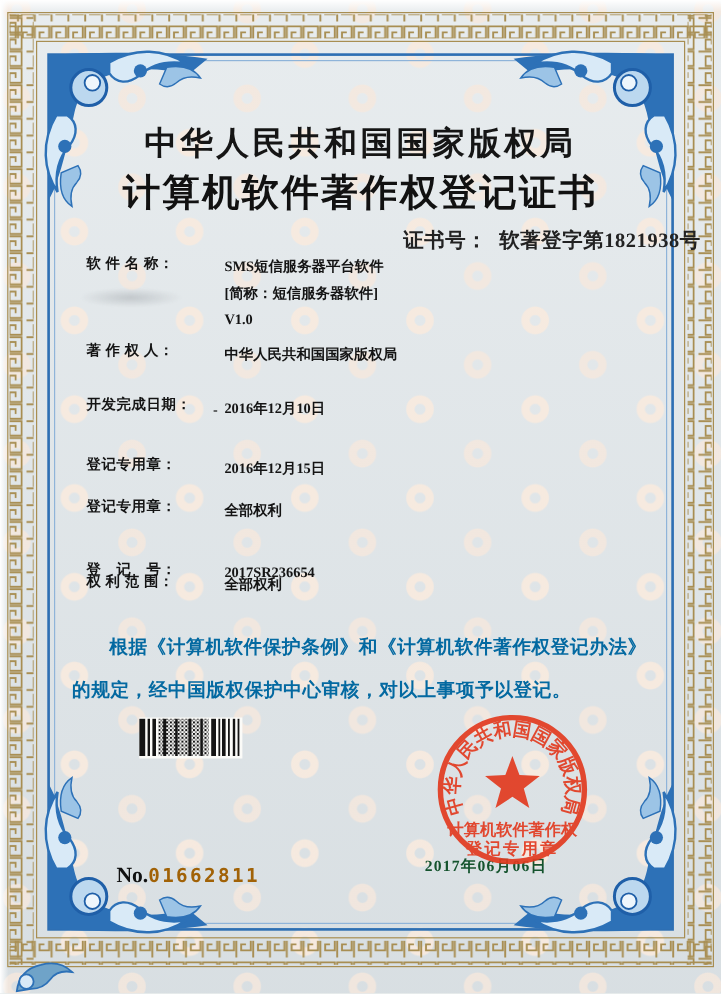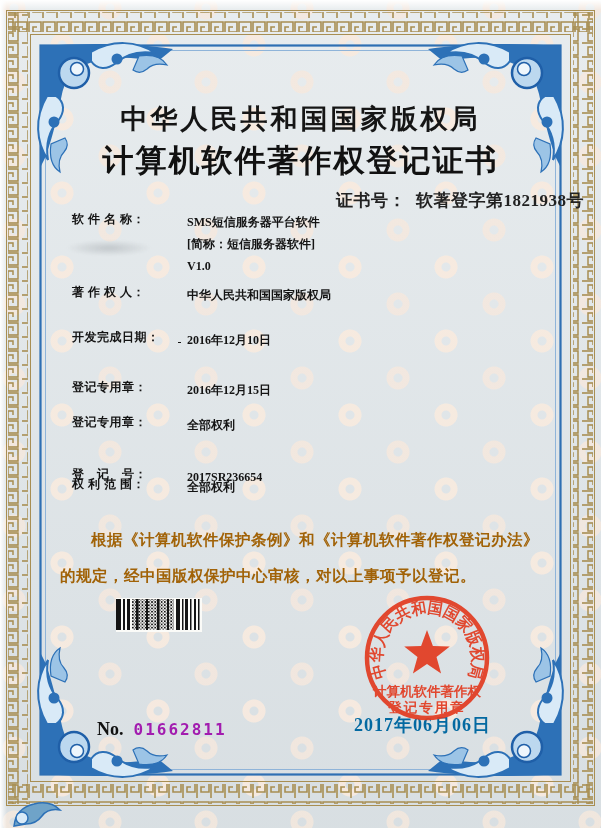--- a/index.html
+++ b/index.html
@@ -41,33 +41,33 @@
   .row .val{display:inline-block;vertical-align:top;margin-left:6px;line-height:22px;}
   .r0{top:211px;} .r1{top:284px;} .r2{top:329px;text-decoration:underline;} .r3{top:379px;}
   .r4{top:414px;} .r5{top:476px;} .r6{top:466px;}
   .smudge{
     position:absolute;left:66px;top:240px;width:86px;height:16px;
     background:radial-gradient(ellipse at center, rgba(120,126,132,.30), rgba(120,126,132,0) 70%);
     filter:blur(1px);
   }
   .statement{
     position:absolute;left:60px;top:522px;width:484px;
-    font-size:15.5px;font-weight:700;color:#a16207;
+    font-size:15.5px;font-weight:700;color:#0369a1;
     line-height:36px;text-indent:2em;letter-spacing:.5px;
   }
   .barcode{position:absolute;left:116px;top:598px;}
   .serial{position:absolute;left:97px;top:719px;font-size:18px;font-weight:700;color:#111;}
   .serial .num{
     font-family:"DejaVu Sans Mono","Liberation Mono",monospace;
-    font-size:16px;color:#a21caf;letter-spacing:2px;margin-left:10px;font-weight:700;
+    font-size:16px;color:#a16207;letter-spacing:2px;font-weight:700;
   }
   .seal{position:absolute;left:347px;top:578px;}
   .seal-date{
     position:absolute;left:354px;top:713px;
-    font-size:18px;font-weight:700;color:#0369a1;letter-spacing:1px;
+    font-size:13px;font-weight:700;color:#14532d;letter-spacing:1px;
   }
   .underpage{position:absolute;left:8px;top:788px;}
 </style>
 </head>
 <body>
 
 <div class="paper"></div>
 <div class="edge-top"></div>
 <div class="edge-left"></div>
 

